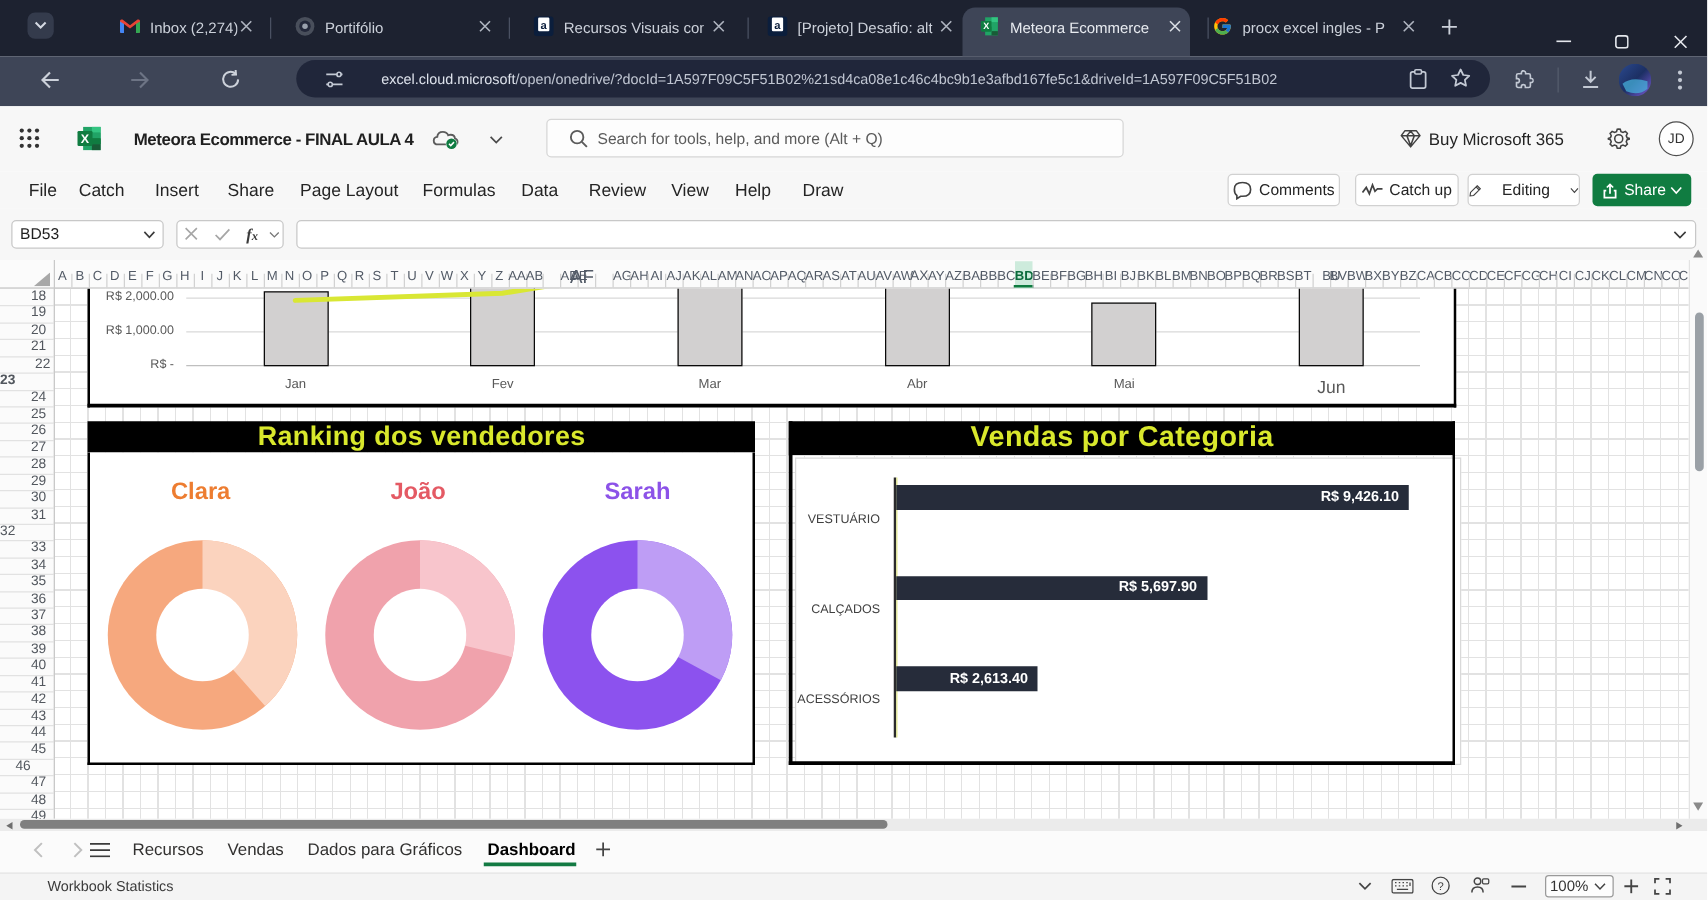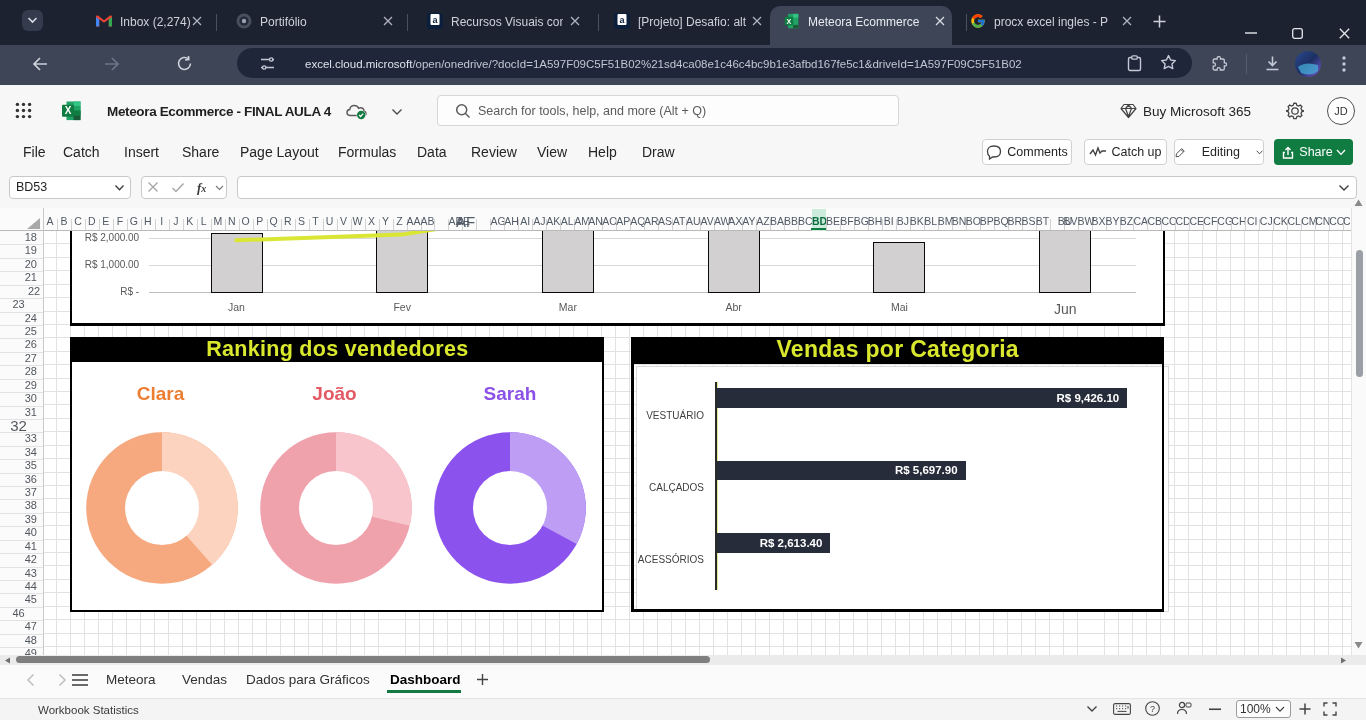--- a/index.html
+++ b/index.html
@@ -497,39 +497,39 @@
 <div class="abs" style="left:0;top:231.0px;width:37px;height:13.42px;font-size:11px;color:#52575e;text-align:right;line-height:13.42px;">18</div>
 <div class="abs" style="left:0;top:244.4px;width:43px;height:1px;background:#e2e2e2;"></div>
 <div class="abs" style="left:0;top:244.4px;width:37px;height:13.42px;font-size:11px;color:#52575e;text-align:right;line-height:13.42px;">19</div>
 <div class="abs" style="left:0;top:257.8px;width:43px;height:1px;background:#e2e2e2;"></div>
 <div class="abs" style="left:0;top:257.8px;width:37px;height:13.42px;font-size:11px;color:#52575e;text-align:right;line-height:13.42px;">20</div>
 <div class="abs" style="left:0;top:271.3px;width:43px;height:1px;background:#e2e2e2;"></div>
 <div class="abs" style="left:0;top:271.3px;width:37px;height:13.42px;font-size:11px;color:#52575e;text-align:right;line-height:13.42px;">21</div>
 <div class="abs" style="left:0;top:284.7px;width:43px;height:1px;background:#e2e2e2;"></div>
 <div class="abs" style="left:0;top:284.7px;width:37px;height:13.42px;font-size:11px;color:#52575e;text-align:right;line-height:13.42px;padding-left:28px;">22</div>
 <div class="abs" style="left:0;top:298.1px;width:43px;height:1px;background:#e2e2e2;"></div>
-<div class="abs" style="left:0;top:298.1px;width:37px;height:13.42px;font-size:11px;color:#52575e;text-align:center;line-height:13.42px;">23</div>
+<div class="abs" style="left:0;top:298.1px;width:37px;height:13.42px;font-size:11px;color:#52575e;text-align:left;line-height:13.42px;font-weight:bold;">23</div>
 <div class="abs" style="left:0;top:311.5px;width:43px;height:1px;background:#e2e2e2;"></div>
 <div class="abs" style="left:0;top:311.5px;width:37px;height:13.42px;font-size:11px;color:#52575e;text-align:right;line-height:13.42px;">24</div>
 <div class="abs" style="left:0;top:324.9px;width:43px;height:1px;background:#e2e2e2;"></div>
 <div class="abs" style="left:0;top:324.9px;width:37px;height:13.42px;font-size:11px;color:#52575e;text-align:right;line-height:13.42px;">25</div>
 <div class="abs" style="left:0;top:338.4px;width:43px;height:1px;background:#e2e2e2;"></div>
 <div class="abs" style="left:0;top:338.4px;width:37px;height:13.42px;font-size:11px;color:#52575e;text-align:right;line-height:13.42px;">26</div>
 <div class="abs" style="left:0;top:351.8px;width:43px;height:1px;background:#e2e2e2;"></div>
 <div class="abs" style="left:0;top:351.8px;width:37px;height:13.42px;font-size:11px;color:#52575e;text-align:right;line-height:13.42px;">27</div>
 <div class="abs" style="left:0;top:365.2px;width:43px;height:1px;background:#e2e2e2;"></div>
 <div class="abs" style="left:0;top:365.2px;width:37px;height:13.42px;font-size:11px;color:#52575e;text-align:right;line-height:13.42px;">28</div>
 <div class="abs" style="left:0;top:378.6px;width:43px;height:1px;background:#e2e2e2;"></div>
 <div class="abs" style="left:0;top:378.6px;width:37px;height:13.42px;font-size:11px;color:#52575e;text-align:right;line-height:13.42px;">29</div>
 <div class="abs" style="left:0;top:392.0px;width:43px;height:1px;background:#e2e2e2;"></div>
 <div class="abs" style="left:0;top:392.0px;width:37px;height:13.42px;font-size:11px;color:#52575e;text-align:right;line-height:13.42px;">30</div>
 <div class="abs" style="left:0;top:405.5px;width:43px;height:1px;background:#e2e2e2;"></div>
 <div class="abs" style="left:0;top:405.5px;width:37px;height:13.42px;font-size:11px;color:#52575e;text-align:right;line-height:13.42px;">31</div>
 <div class="abs" style="left:0;top:418.9px;width:43px;height:1px;background:#e2e2e2;"></div>
-<div class="abs" style="left:0;top:418.9px;width:37px;height:13.42px;font-size:15px;color:#52575e;text-align:center;line-height:13.42px;">32</div>
+<div class="abs" style="left:0;top:418.9px;width:37px;height:13.42px;font-size:11px;color:#52575e;text-align:left;line-height:13.42px;">32</div>
 <div class="abs" style="left:0;top:432.3px;width:43px;height:1px;background:#e2e2e2;"></div>
 <div class="abs" style="left:0;top:432.3px;width:37px;height:13.42px;font-size:11px;color:#52575e;text-align:right;line-height:13.42px;">33</div>
 <div class="abs" style="left:0;top:445.7px;width:43px;height:1px;background:#e2e2e2;"></div>
 <div class="abs" style="left:0;top:445.7px;width:37px;height:13.42px;font-size:11px;color:#52575e;text-align:right;line-height:13.42px;">34</div>
 <div class="abs" style="left:0;top:459.1px;width:43px;height:1px;background:#e2e2e2;"></div>
 <div class="abs" style="left:0;top:459.1px;width:37px;height:13.42px;font-size:11px;color:#52575e;text-align:right;line-height:13.42px;">35</div>
 <div class="abs" style="left:0;top:472.6px;width:43px;height:1px;background:#e2e2e2;"></div>
 <div class="abs" style="left:0;top:472.6px;width:37px;height:13.42px;font-size:11px;color:#52575e;text-align:right;line-height:13.42px;">36</div>
 <div class="abs" style="left:0;top:486.0px;width:43px;height:1px;background:#e2e2e2;"></div>
 <div class="abs" style="left:0;top:486.0px;width:37px;height:13.42px;font-size:11px;color:#52575e;text-align:right;line-height:13.42px;">37</div>
@@ -645,21 +645,21 @@
 <div class="abs" style="left:0;top:664.5px;width:1366px;height:33px;background:#fbfbfb;"></div>
 <svg class="abs" style="left:26px;top:673px;" width="9" height="14" viewBox="0 0 9 14">
         <path d="M7.5 1.5 L2 7 L7.5 12.5" stroke="#c0c0c0" stroke-width="1.6" fill="none"></path>
       </svg>
 <svg class="abs" style="left:58px;top:673px;" width="9" height="14" viewBox="0 0 9 14">
         <path d="M1.5 1.5 L7 7 L1.5 12.5" stroke="#c0c0c0" stroke-width="1.6" fill="none"></path>
       </svg>
 <svg class="abs" style="left:72px;top:674px;" width="16" height="12" viewBox="0 0 16 12">
         <path d="M0 1 L16 1 M0 6 L16 6 M0 11 L16 11" stroke="#3b3b3b" stroke-width="1.4"></path>
       </svg>
-<div class="abs" style="left:106px;top:671px;height:17px;font-size:13.5px;line-height:17px;color:#323130;">Meteora</div>
+<div class="abs" style="left:106px;top:671px;height:17px;font-size:13.5px;line-height:17px;color:#323130;">Recursos</div>
 <div class="abs" style="left:182px;top:671px;height:17px;font-size:13.5px;line-height:17px;color:#323130;">Vendas</div>
 <div class="abs" style="left:246px;top:671px;height:17px;font-size:13.5px;line-height:17px;color:#323130;">Dados para Gráficos</div>
 <div class="abs" style="left:390px;top:671px;height:17px;font-size:13.5px;line-height:17px;color:#000;font-weight:bold;">Dashboard</div>
 <div class="abs" style="left:387px;top:690px;width:74px;height:3px;background:#137a43;"></div>
 <svg class="abs" style="left:476px;top:673px;" width="13" height="13" viewBox="0 0 13 13">
         <path d="M6.5 1 L6.5 12 M1 6.5 L12 6.5" stroke="#444" stroke-width="1.4"></path>
       </svg>
 <div class="abs" style="left:0;top:697.5px;width:1366px;height:22.5px;background:#f4f4f4;border-top:1px solid #e3e3e3;"></div>
 <div class="abs" style="left:38px;top:702px;height:16px;font-size:11.5px;line-height:16px;color:#3b3b3b;">Workbook Statistics</div>
 <svg class="abs" style="left:1086px;top:705px;" width="12" height="8" viewBox="0 0 12 8">

